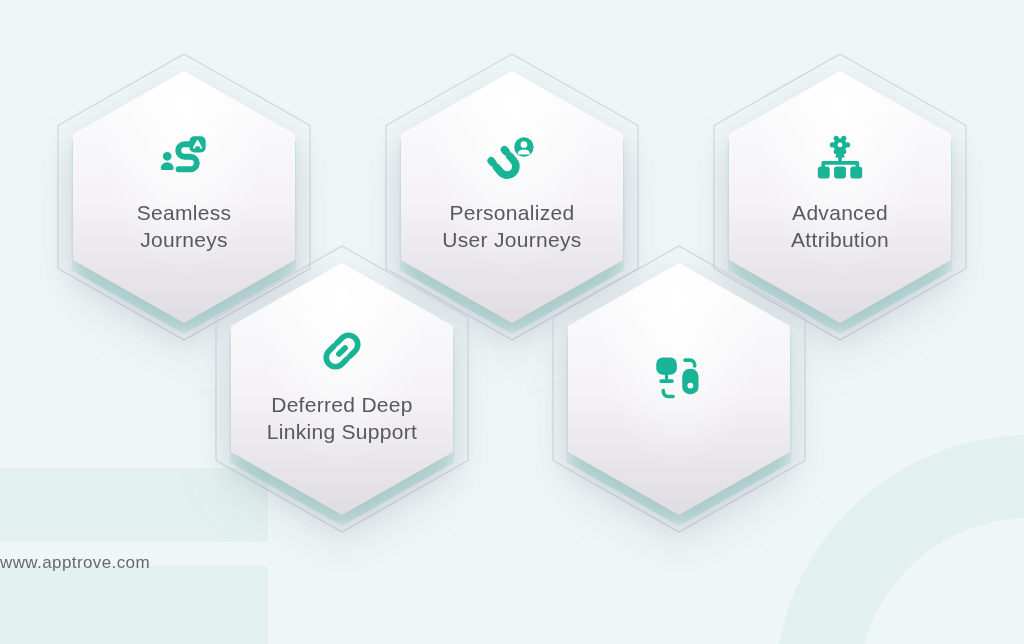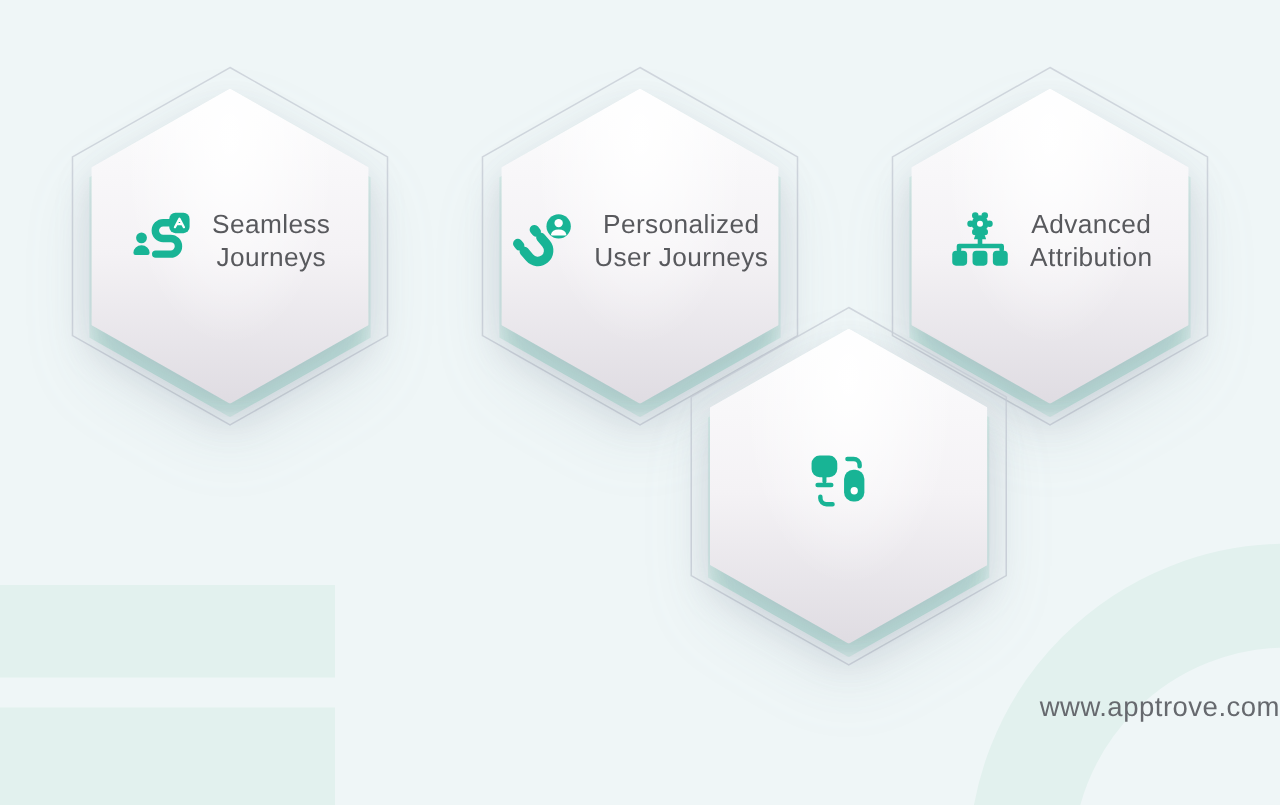--- a/index.html
+++ b/index.html
@@ -22,37 +22,37 @@
   .hex-glow{position:absolute;inset:0;
             clip-path:polygon(50% 0%,100% 25%,100% 75%,50% 100%,0% 75%,0% 25%);
             background:#b4e4d7;filter:blur(9px);transform:translateY(9px) scale(1.015);opacity:.7;}
   .hex-shadow{position:absolute;inset:0;
             filter:drop-shadow(0 14px 14px rgba(110,120,140,.22)) drop-shadow(0 26px 26px rgba(110,120,140,.12));}
   .hex-body{position:absolute;inset:0;
             clip-path:polygon(50% 0%,100% 25%,100% 75%,50% 100%,0% 75%,0% 25%);
             background:radial-gradient(ellipse at 50% 16%, #ffffff 0%, rgba(255,255,255,0) 55%),
                        linear-gradient(180deg,#fcfcfd 2%,#f4f2f5 52%,#dfdce2 100%);
             display:flex;align-items:center;justify-content:center;}
-  .hex-content{display:flex;flex-direction:row;align-items:center;gap:14px;transform:translateY(-4px);}
+  .hex-content{display:flex;flex-direction:column;align-items:center;gap:14px;transform:translateY(-4px);}
   .icon{width:52px;height:52px;display:flex;align-items:center;justify-content:center;}
   .icon svg{width:52px;height:52px;}
   .hex-label{text-align:center;color:var(--label,#58595D);font-size:21px;line-height:27px;
              letter-spacing:.3px;font-weight:400;}
   .hex-label span{display:block;}
 
   
   #hex-seamless-routing{left:73px;top:71px;}
   #hex-personalized-user-journeys{left:401px;top:71px;}
   #hex-advanced-attribution{left:729px;top:71px;}
   #hex-deferred-deep-linking{left:231px;top:263px;}
   #hex-cross-platform{left:568px;top:263px;}
 
   
-  #footer-url{position:absolute;left:0;right:0;top:553px;text-align:right;
-              color:var(--footer,#66696E);font-size:22px;letter-spacing:.4px;}
+  #footer-url{position:absolute;left:0;right:0;top:553px;text-align:left;
+              color:var(--footer,#66696E);font-size:17px;letter-spacing:.4px;}
 
   .stroke{fill:none;stroke:var(--accent,#18B495);stroke-linecap:round;stroke-linejoin:round;}
   .fillA{fill:var(--accent,#18B495);}
 </style>
 </head>
 <body>
 
 <div id="canvas">
 
   <div class="deco-band" id="band-top"></div>
@@ -140,20 +140,45 @@
           </span>
           <div class="hex-label">
             <span>Personalized</span>
             <span>User Journeys</span>
           </div>
         </div>
       </div>
     </div>
   </div>
 
+  <div class="hex" id="hex-deferred-deep-linking">
+    <svg class="hex-outline" viewBox="0 0 100 100" preserveAspectRatio="none">
+        <polygon points="50,0 100,25 100,75 50,100 0,75 0,25"></polygon>
+      </svg>
+    <div class="hex-glow"></div>
+    <div class="hex-shadow">
+      <div class="hex-body">
+        <div class="hex-content">
+          <span class="icon">
+            <svg viewBox="0 0 48 48">
+              <g transform="rotate(-45 24 24)">
+                <path class="stroke" stroke-width="5.2" d="M22 15.5 h-6.5 a8.5 8.5 0 0 0 0 17 h6.5"></path>
+                <path class="stroke" stroke-width="5.2" d="M26 15.5 h6.5 a8.5 8.5 0 0 1 0 17 h-6.5"></path>
+                <path class="stroke" stroke-width="5.2" d="M20 24 h8"></path>
+              </g>
+            </svg>
+          </span>
+          <div class="hex-label">
+            <span>Deferred Deep</span>
+            <span>Linking Support</span>
+          </div>
+        </div>
+      </div>
+    </div>
+  </div>
 
   <div class="hex" id="hex-cross-platform">
     <svg class="hex-outline" viewBox="0 0 100 100" preserveAspectRatio="none">
         <polygon points="50,0 100,25 100,75 50,100 0,75 0,25"></polygon>
       </svg>
     <div class="hex-glow"></div>
     <div class="hex-shadow">
       <div class="hex-body">
         <div class="hex-content">
           <span class="icon">

